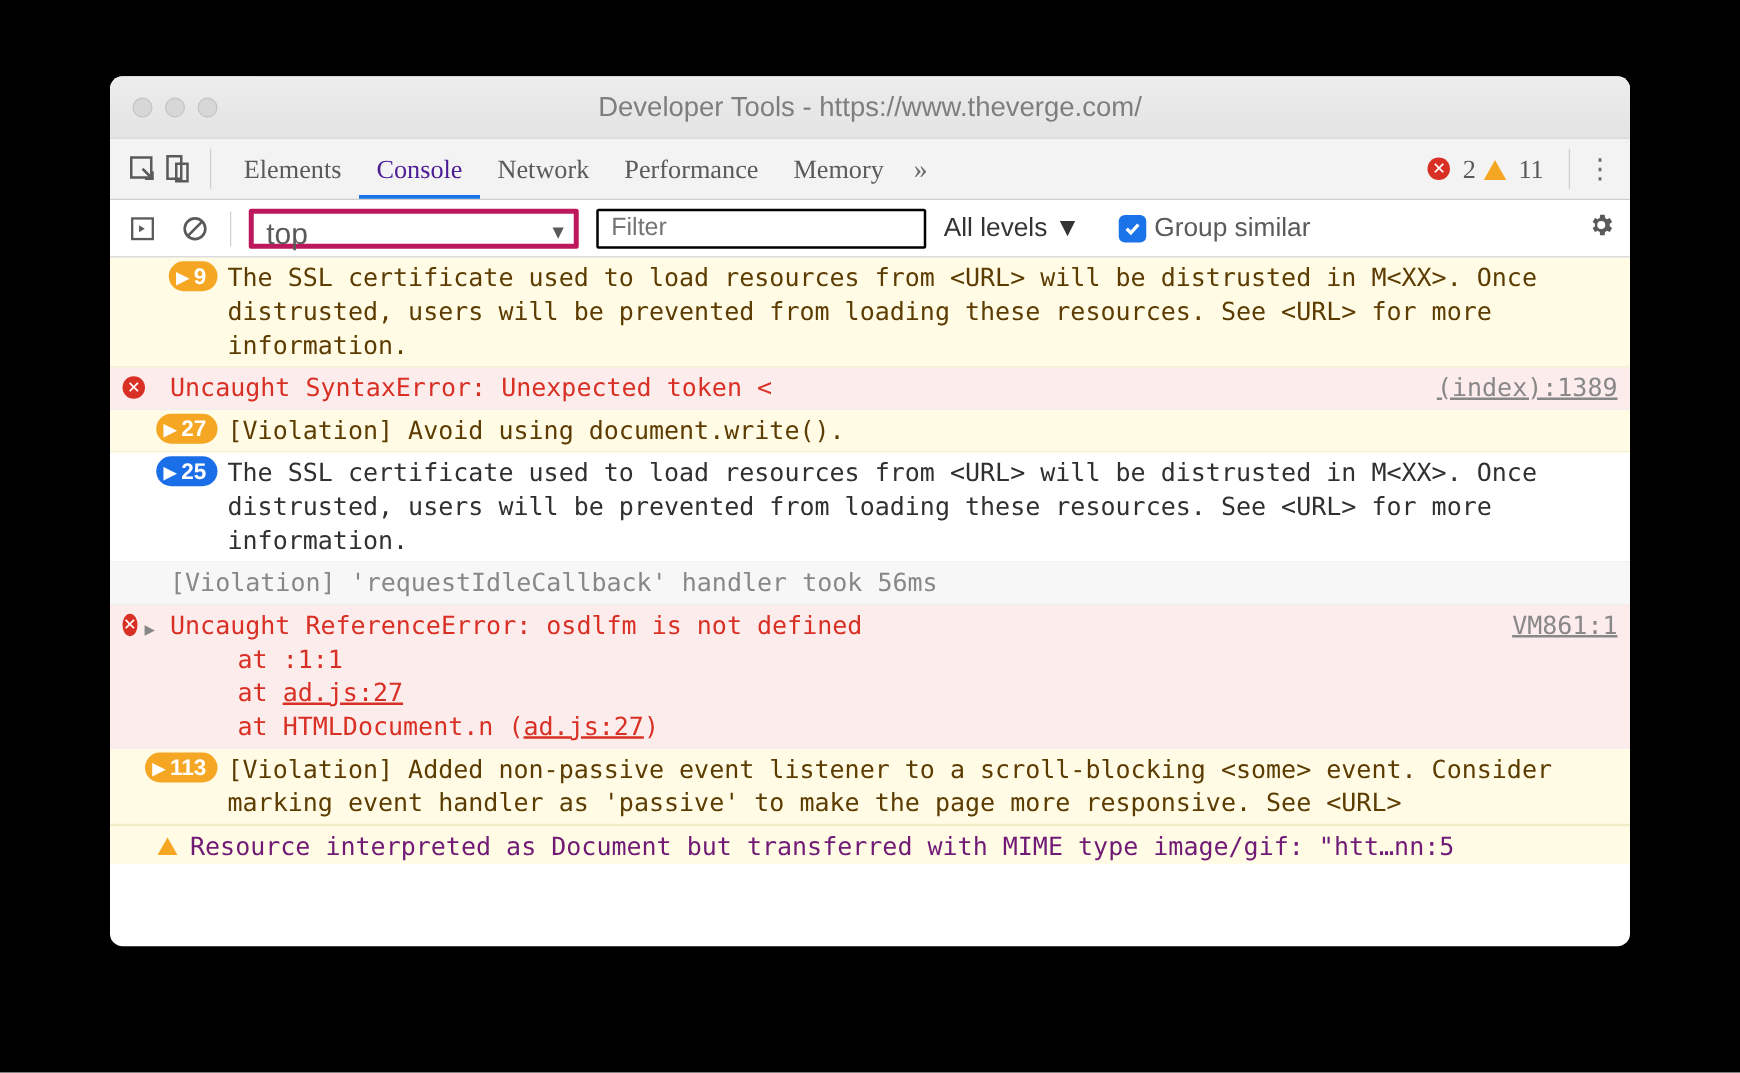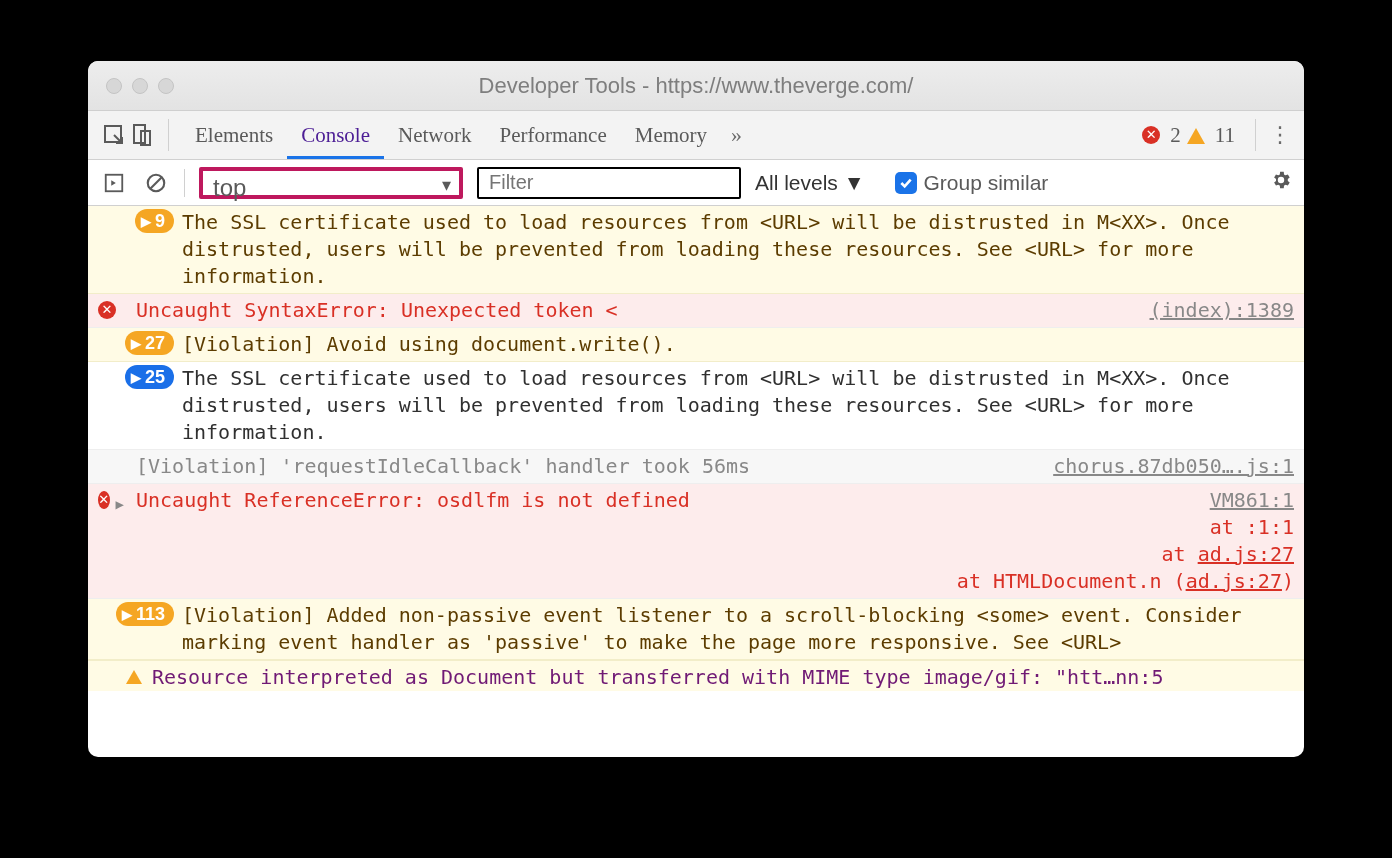--- a/index.html
+++ b/index.html
@@ -154,21 +154,21 @@
     color:#fff;font-family:Arial;font-size:13px;line-height:18px;text-align:center;
     margin-top:4px;
   }
   .expand-tri { color:#888;margin:4px 4px 0 6px;font-size:14px;}
   .msg .text { flex:1;white-space:pre-wrap;}
   .msg .src {
     color:#888;text-decoration:underline;margin-left:20px;white-space:nowrap;
     text-align:right;flex-shrink:0;
   }
   .msg.error .src { color:#888;}
-  .msg .stack { padding-left:54px;text-align:right; }
+  .msg .stack { padding-left:54px; }
   .msg .stack .lnk{text-decoration:underline;}
   .partial {
     background:#fffbe5;color:#701a75;padding:3px 10px 0 38px;
     font-family: Menlo, monospace;font-size:20px;white-space:nowrap;overflow:hidden;
     border-top:1px solid #f2edc9;
   }
   .partial .warn-dot{
     width:0;height:0;border-left:8px solid transparent;border-right:8px solid transparent;
     border-bottom:14px solid #f5a623;display:inline-block;margin-right:10px;position:relative;top:0px;
   }
@@ -280,21 +280,20 @@
       </div>
       <div class="msg " style="padding-left: 10px; background: rgb(255, 255, 255); color: rgb(48, 48, 48);">
         <div class="gutter">
           <span class="pill info"><span class="tri">▶</span>25</span>
         </div>
         <div class="text">The SSL certificate used to load resources from &lt;URL&gt; will be distrusted in M&lt;XX&gt;. Once distrusted, users will be prevented from loading these resources. See &lt;URL&gt; for more information.</div>
       </div>
       <div class="msg verbose">
         <div class="gutter"></div>
         <div class="text">[Violation] 'requestIdleCallback' handler took 56ms</div>
-        <div class="src">chorus.87db050….js:1</div>
       </div>
       <div class="msg error">
         <div class="gutter" style="width: 38px; justify-content: flex-start;">
           <span class="err-icon">✕</span>
           <span class="expand-tri">▶</span>
         </div>
         <div style="flex: 1 1 0%;">
           <div style="display: flex;">
             <div class="text" style="color: rgb(217, 48, 37);">Uncaught ReferenceError: osdlfm is not defined</div>
             <div class="src">VM861:1</div>

